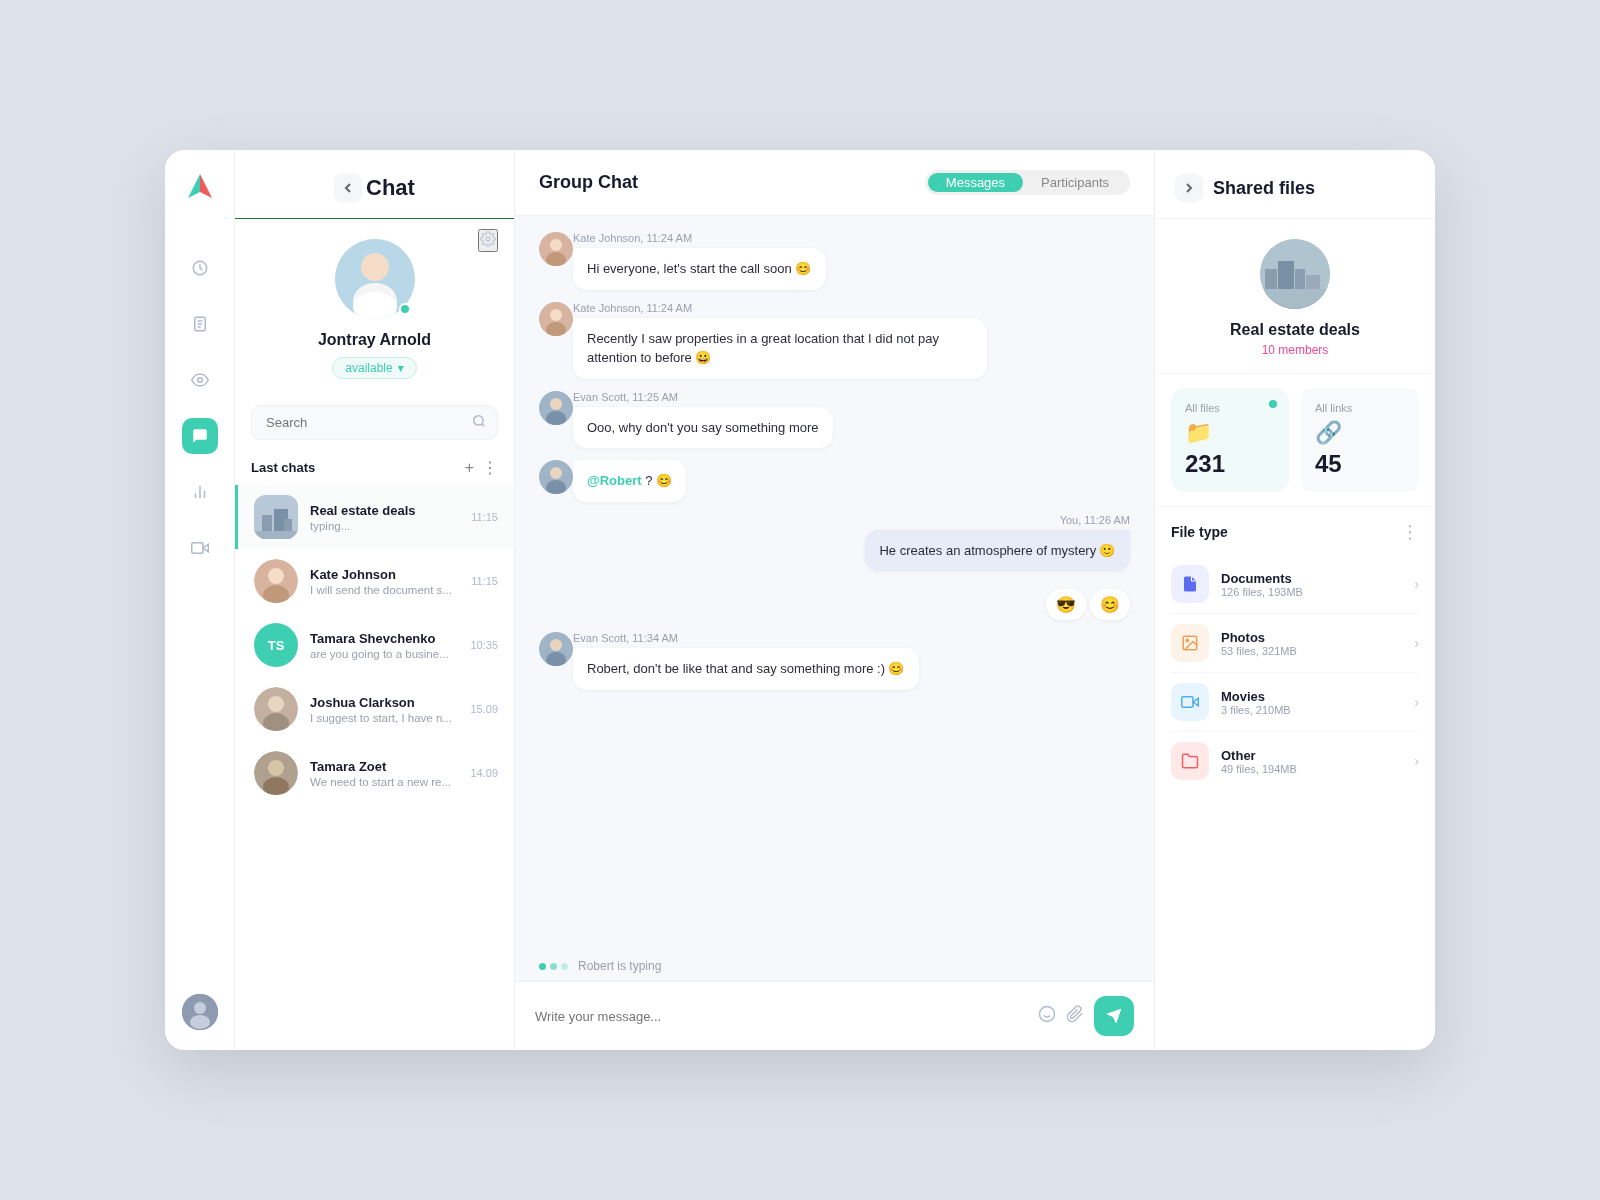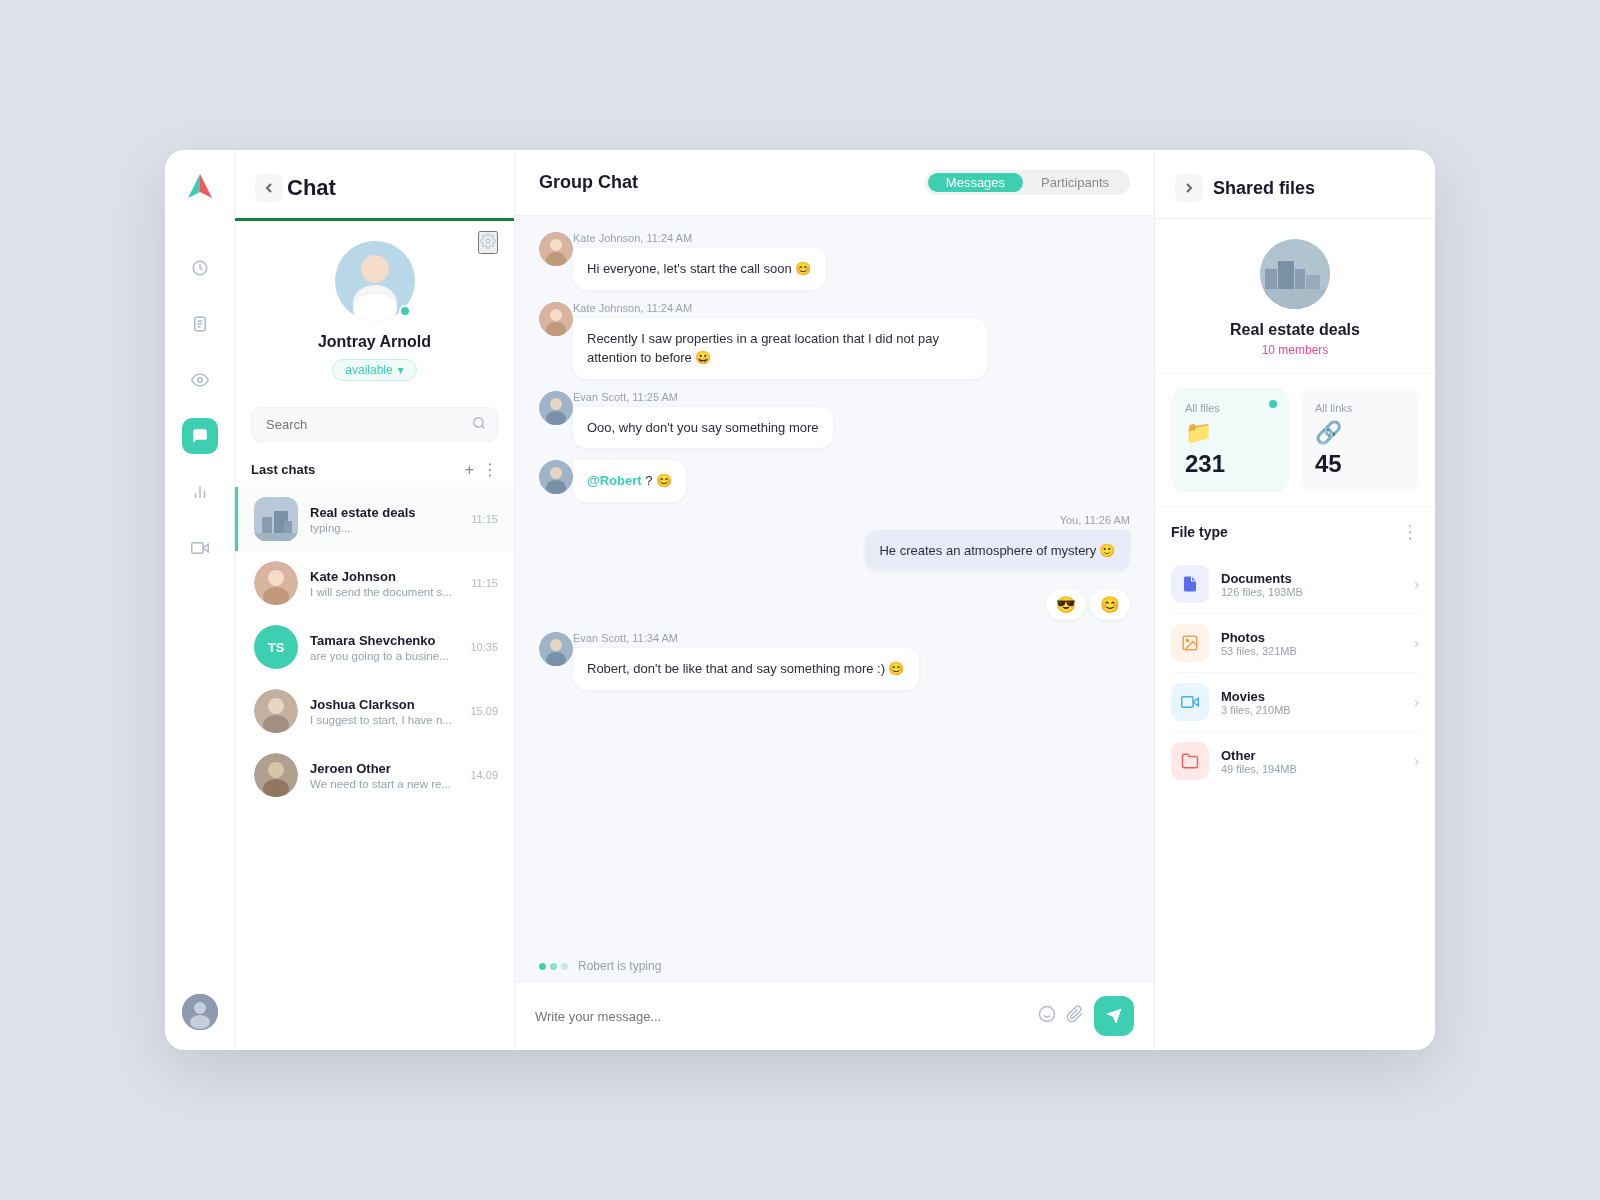--- a/index.html
+++ b/index.html
@@ -83,21 +83,22 @@
       background: #fff;
       border-right: 1px solid #f0f0f0;
       display: flex;
       flex-direction: column;
     }
     .left-panel-header {
       padding: 24px 20px 16px;
       display: flex;
       align-items: center;
       gap: 4px;
-      border-bottom: 3px solid #15803d;
+      border-bottom: 1px solid #15803d;
+      justify-content: center;
     }
     .back-btn {
       width: 28px;
       height: 28px;
       border-radius: 8px;
       background: #f5f6f8;
       border: none;
       cursor: pointer;
       display: flex;
       align-items: center;
@@ -796,21 +797,21 @@
 
       <div class="chat-item">
         <div class="chat-avatar">
           <svg viewBox="0 0 44 44" width="44" height="44">
             <circle cx="22" cy="22" r="22" fill="#b0a090"></circle>
             <circle cx="22" cy="17" r="8" fill="#d8c5a8"></circle>
             <ellipse cx="22" cy="36" rx="13" ry="10" fill="#907860"></ellipse>
           </svg>
         </div>
         <div class="chat-info">
-          <div class="chat-name">Jeroen Other</div>
+          <div class="chat-name">Tamara Zoet</div>
           <div class="chat-preview">We need to start a new re...</div>
         </div>
         <div class="chat-time">14.09</div>
       </div>
     </div>
   </div>
 
   <div class="middle-panel">
     <div class="group-chat-header">
       <span class="group-chat-title">Group Chat</span>

